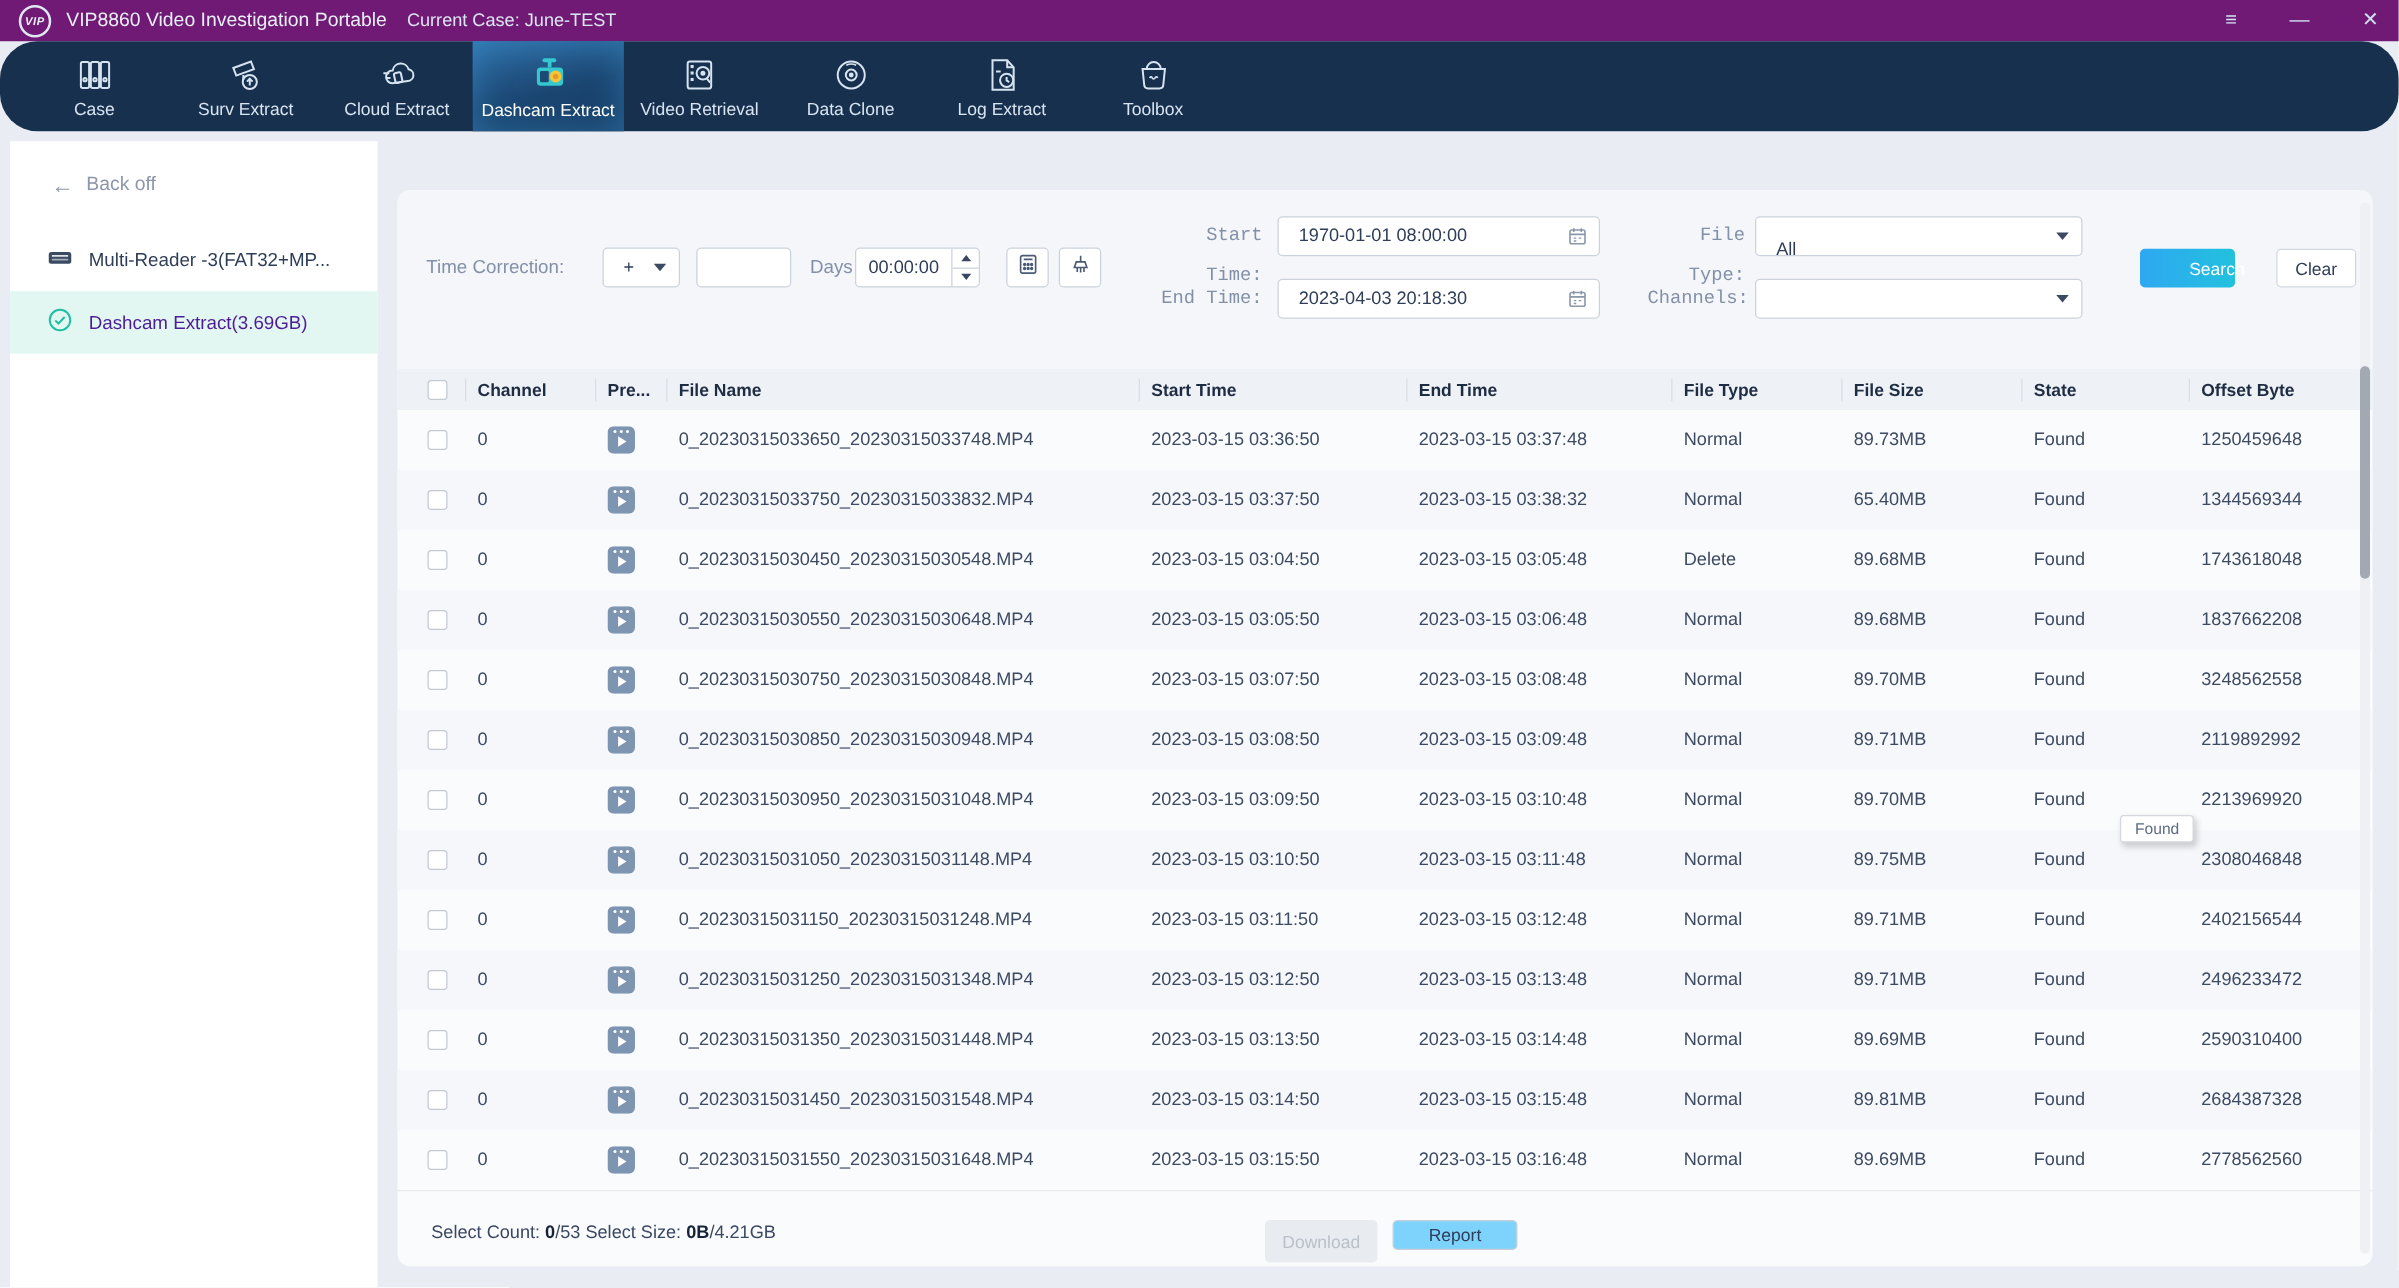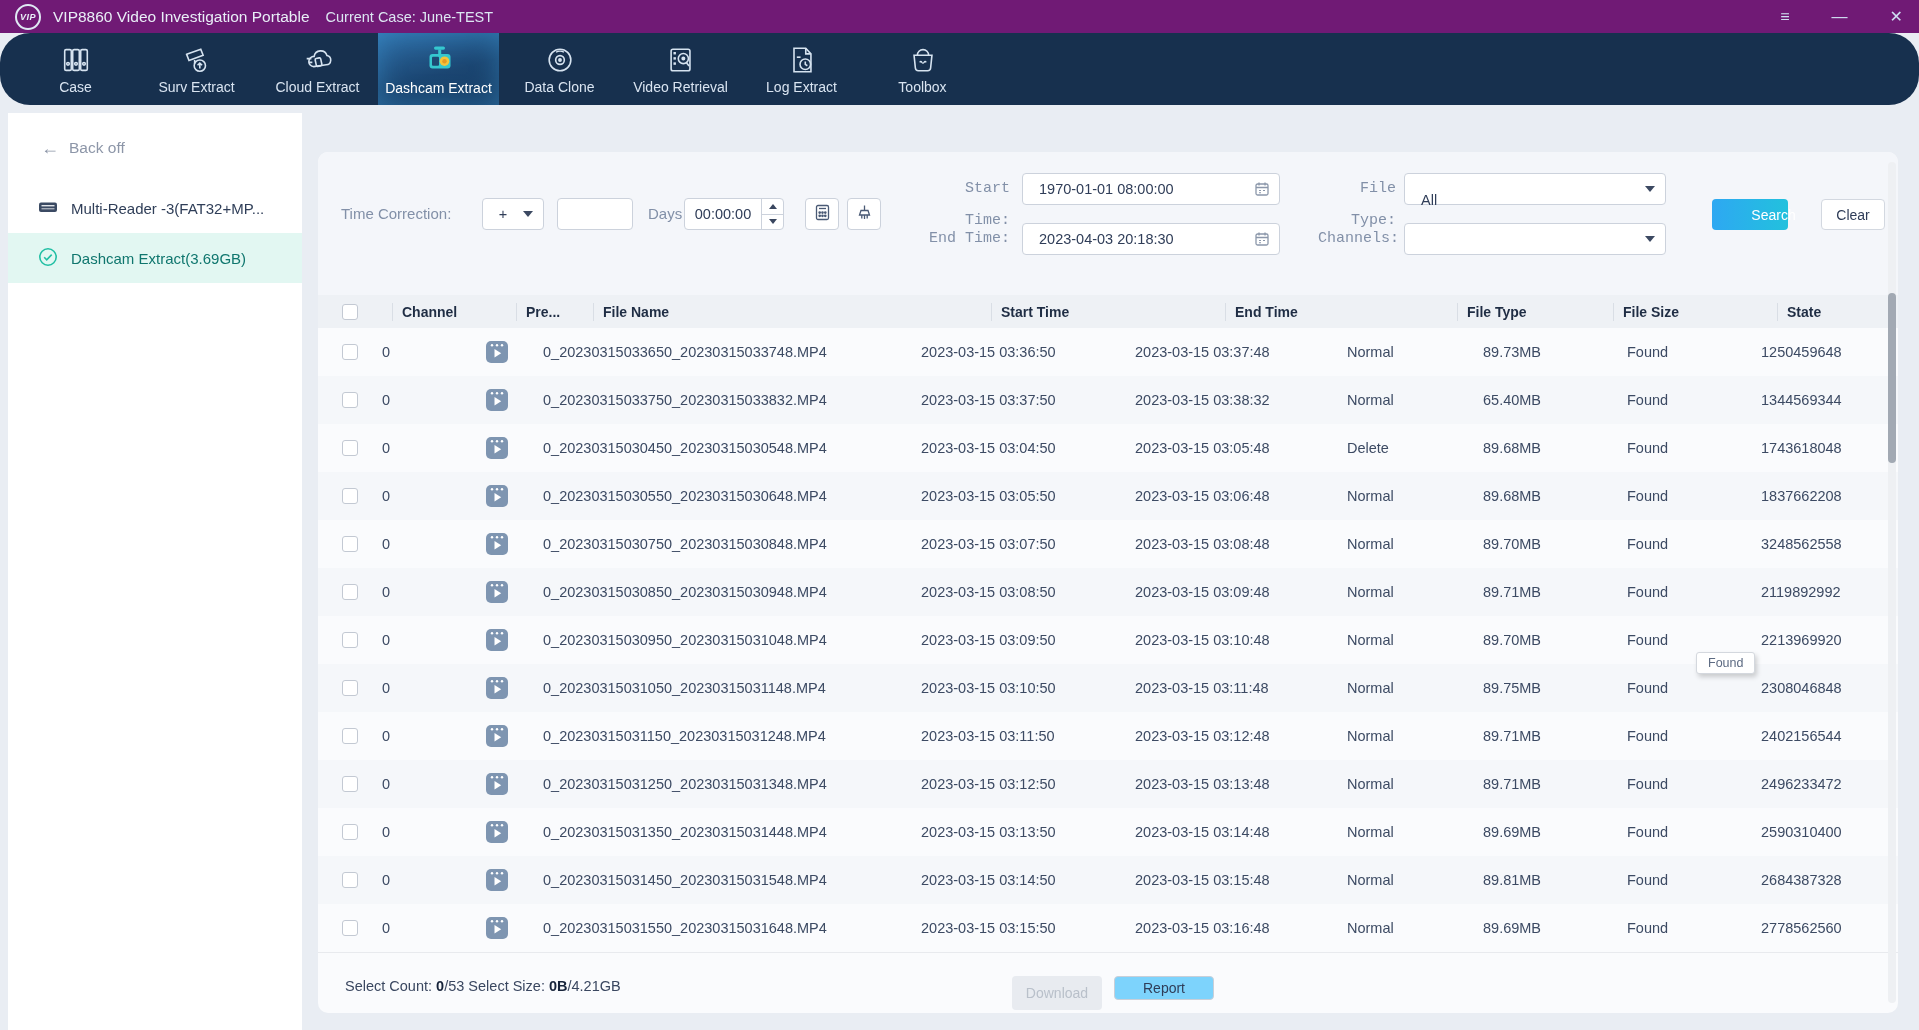--- a/index.html
+++ b/index.html
@@ -28,21 +28,21 @@
   .nav-item.selected { background:linear-gradient(165deg,#2e6da6 0%,#1b4672 55%,#163a61 100%);
     box-shadow:inset 0 0 28px rgba(64,160,220,.45); color:#ffffff; }
 
   
   .sidebar { position:absolute; top:113px; left:8px; width:294px; bottom:0; background:#ffffff; }
   .back-row { height:70px; display:flex; align-items:center; padding-left:33px; gap:10px;
     color:#8d96a8; font-size:15.5px; cursor:pointer; }
   .back-arrow { font-size:18px; line-height:1; }
   .tree-item { height:50px; display:flex; align-items:center; padding-left:30px; gap:13px;
     font-size:15px; color:#2f3e58; cursor:pointer; }
-  .tree-item.selected { background:#e2f7f2; color:#0f766e; }
+  .tree-item.selected { background:#e2f7f2; color:#4c1d95; }
 
   
   .panel { position:absolute; left:318px; top:152px; width:1580px; height:861px;
     background:#fafbfd; border-radius:10px; }
 
   
   .filters { position:absolute; top:0; left:0; right:0; height:143px;
     background:#f4f6fa; border-radius:10px 10px 0 0; }
   .flabel { position:absolute; color:#8290a8; font-size:15px; line-height:32px; }
   .flabel.r { text-align:right;font-family:Liberation Mono, monospace; }
@@ -65,21 +65,21 @@
     border:1px solid #ccd2dc; border-radius:4px; display:flex; align-items:center;
     justify-content:center; cursor:pointer; }
   .cal-ic { margin-right:9px; flex:none; display:flex; }
   .btn { position:absolute; height:31px; border-radius:4px; font-size:14px;
     display:flex; align-items:center; justify-content:center; cursor:pointer; }
   .btn-search { background:linear-gradient(90deg,#2ea8f2,#22c1dd); color:#fff; }
   .btn-clear { background:#fff; border:1px solid #d3d8e0; color:#2f3d58;margin-left:23px; }
 
   
   .thead { position:absolute; top:143px; left:0; right:0; height:33px; background:#eef1f5;
-    display:flex; align-items:center; font-weight:bold; font-size:14px; color:#1f2d44;gap:20px; }
+    display:flex; align-items:center; font-weight:bold; font-size:14px; color:#1f2d44; }
   .thead > div { position:relative; }
   .thead > div.sep::before { content:""; position:absolute; left:-10px; top:50%;
     transform:translateY(-50%); width:1px; height:18px; background:#d9dee5; }
   .rows { position:absolute; top:176px; left:0; right:0; }
   .row { height:48px; display:flex; align-items:center; font-size:14.5px; color:#3c4a63; }
   .row:nth-child(even) { background:#f5f7fa; }
   .c-check { width:64px; padding-left:24px; flex:none; }
   .c-channel { width:104px; flex:none; }
   .c-pre { width:57px; flex:none; }
   .c-name { width:378px; flex:none; }
@@ -175,41 +175,41 @@
           <rect x="10" y="13.8" width="7" height="9" rx="1" fill="#1d4a74"></rect>
           <circle cx="22.5" cy="18.2" r="4.8" fill="#f5c33b"></circle>
           <circle cx="22.5" cy="18.2" r="2.2" fill="#e49a23"></circle>
         </svg>
       </span>
       <span>Dashcam Extract</span>
     </div>
     <div class="nav-item">
       <span>
         <svg width="32" height="32" viewBox="0 0 34 34" fill="none" stroke="#d6e3f0" stroke-width="1.7">
-          <circle cx="17" cy="17" r="11.5"></circle>
-            <circle cx="17" cy="17" r="4.6"></circle>
-            <circle cx="17" cy="17" r="1.2" fill="#d6e3f0"></circle>
-          <path d="M12.8 8.7 a9.4 9.4 0 0 1 8.4 0" stroke-width="1.4"></path>
-        </svg>
-      </span>
-      <span>Data Clone</span>
-    </div>
-    <div class="nav-item">
-      <span>
-        <svg width="32" height="32" viewBox="0 0 34 34" fill="none" stroke="#d6e3f0" stroke-width="1.7">
           <rect x="6.5" y="5.5" width="20" height="23" rx="2"></rect>
           <rect x="9" y="8.5" width="2.6" height="2.6" fill="#d6e3f0" stroke="none"></rect>
           <rect x="9" y="14" width="2.6" height="2.6" fill="#d6e3f0" stroke="none"></rect>
           <rect x="9" y="19.5" width="2.6" height="2.6" fill="#d6e3f0" stroke="none"></rect>
           <circle cx="19.5" cy="15.5" r="5.4"></circle>
             <circle cx="19.5" cy="15.5" r="1.3" fill="#d6e3f0"></circle>
           <path d="M22.8 19.8 L25.6 23.4"></path>
         </svg>
       </span>
       <span>Video Retrieval</span>
+    </div>
+    <div class="nav-item">
+      <span>
+        <svg width="32" height="32" viewBox="0 0 34 34" fill="none" stroke="#d6e3f0" stroke-width="1.7">
+          <circle cx="17" cy="17" r="11.5"></circle>
+            <circle cx="17" cy="17" r="4.6"></circle>
+            <circle cx="17" cy="17" r="1.2" fill="#d6e3f0"></circle>
+          <path d="M12.8 8.7 a9.4 9.4 0 0 1 8.4 0" stroke-width="1.4"></path>
+        </svg>
+      </span>
+      <span>Data Clone</span>
     </div>
     <div class="nav-item">
       <span>
         <svg width="32" height="32" viewBox="0 0 34 34" fill="none" stroke="#d6e3f0" stroke-width="1.7">
           <path d="M8.5 4.5 h12.5 l5.5 6 v19 h-18 Z"></path>
             <path d="M21 4.5 v6 h5.5"></path>
           <path d="M11.5 14 h4"></path>
           <circle cx="20.5" cy="21.5" r="5.6"></circle>
             <path d="M20.5 18.6 v3 l2.2 1.5"></path>
         </svg>

